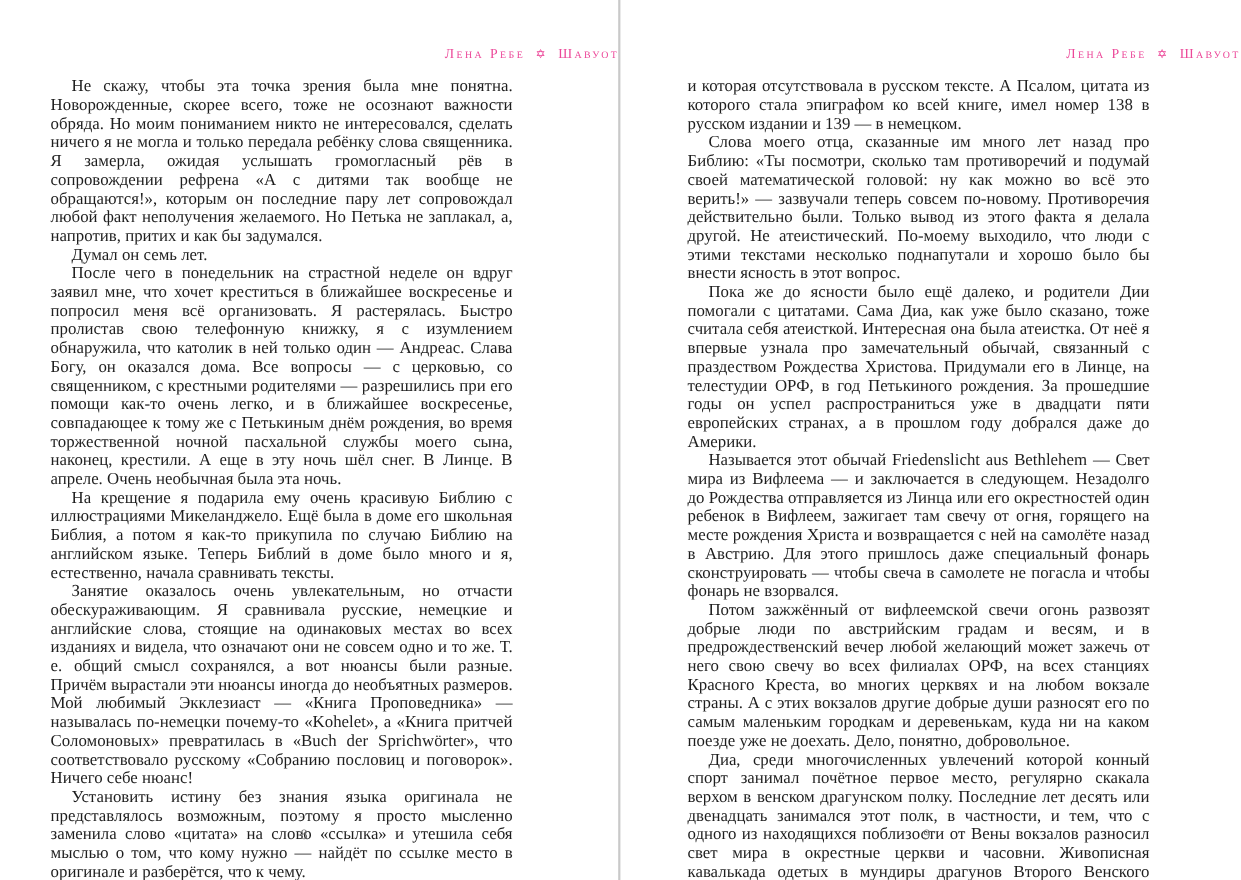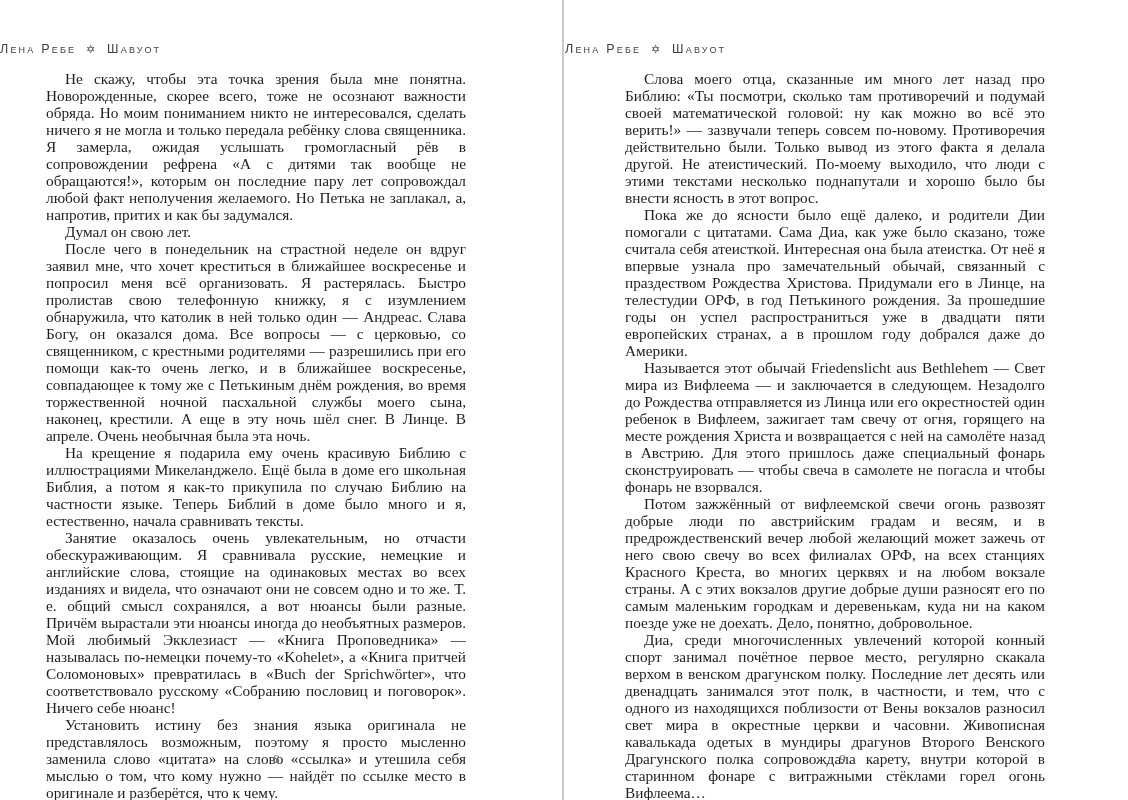--- a/index.html
+++ b/index.html
@@ -1,21 +1,21 @@
 <!DOCTYPE html>
 <html><head>
 <meta charset="utf-8">
 <style>
   html, body { margin:0; padding:0; background:#fff; }
   body { width:1128px; height:800px; position:relative; overflow:hidden; font-family:"DejaVu Serif", serif; color:#1e1e1e; }
   .page { position:absolute; top:0; height:800px; width:563px; background:#fff; }
   .page.left { left:0; }
   .page.right { left:565px; }
   .gutter { position:absolute; left:562px; top:0; width:2px; height:800px; background:#c9c9c9; }
-  .running-head { position:absolute; top:42px; left:0; right:0; text-align:left; font-family:Liberation Sans, sans-serif; font-size:12.5px; letter-spacing:2.2px; color:#404040; font-variant:small-caps; }
+  .running-head { position:absolute; top:42px; left:0; right:0; text-align:right; font-family:Liberation Serif, serif; font-size:12.5px; letter-spacing:2.2px; color:#ec4899; font-variant:small-caps; }
   .running-head .star { font-size:11px; margin:0 4px; }
   .text { position:absolute; top:70px; font-family:"Liberation Serif", serif; font-size:15.3px; line-height:17px; text-align:justify; }
   .page.left .text { left:46px; width:420px; }
   .page.right .text { left:60px; width:420px; }
   .text p { margin:0; text-indent:19px; }
   .text p.noindent { text-indent:0; }
   .text p:after { content:""; }
   .folio { position:absolute; top:751px; left:0; right:0; text-align:center; font-family:"Liberation Serif", serif; font-size:13px; color:#6f6f6f; }
   .page.left .folio { padding-left:-10px; left:-10px; }
   .page.right .folio { left:-8px; }
@@ -24,39 +24,40 @@
 <body>
 
 <div class="page left">
   <div class="running-head">
     <span>Лена Ребе</span>
     <span class="star">✡</span>
     <span>Шавуот</span>
   </div>
   <div class="text">
     <p>Не скажу, чтобы эта точка зрения была мне понятна. Новорожденные, скорее всего, тоже не осознают важности обряда. Но моим пониманием никто не интересовался, сделать ничего я не могла и только передала ребёнку слова священника. Я замерла, ожидая услышать громогласный рёв в сопровождении рефрена «А с дитями так вообще не обращаются!», которым он последние пару лет сопровождал любой факт неполучения желаемого. Но Петька не заплакал, а, напротив, притих и как бы задумался.</p>
-    <p>Думал он свою лет.</p>
+    <p>Думал он семь лет.</p>
     <p>После чего в понедельник на страстной неделе он вдруг заявил мне, что хочет креститься в ближайшее воскресенье и попросил меня всё организовать. Я растерялась. Быстро пролистав свою телефонную книжку, я с изумлением обнаружила, что католик в ней только один — Андреас. Слава Богу, он оказался дома. Все вопросы — с церковью, со священником, с крестными родителями — разрешились при его помощи как-то очень легко, и в ближайшее воскресенье, совпадающее к тому же с Петькиным днём рождения, во время торжественной ночной пасхальной службы моего сына, наконец, крестили. А еще в эту ночь шёл снег. В Линце. В апреле. Очень необычная была эта ночь.</p>
-    <p>На крещение я подарила ему очень красивую Библию с иллюстрациями Микеланджело. Ещё была в доме его школьная Библия, а потом я как-то прикупила по случаю Библию на частности языке. Теперь Библий в доме было много и я, естественно, начала сравнивать тексты.</p>
+    <p>На крещение я подарила ему очень красивую Библию с иллюстрациями Микеланджело. Ещё была в доме его школьная Библия, а потом я как-то прикупила по случаю Библию на английском языке. Теперь Библий в доме было много и я, естественно, начала сравнивать тексты.</p>
     <p>Занятие оказалось очень увлекательным, но отчасти обескураживающим. Я сравнивала русские, немецкие и английские слова, стоящие на одинаковых местах во всех изданиях и видела, что означают они не совсем одно и то же. Т. е. общий смысл сохранялся, а вот нюансы были разные. Причём вырастали эти нюансы иногда до необъятных размеров. Мой любимый Экклезиаст — «Книга Проповедника» — называлась по-немецки почему-то «Kohelet», а «Книга притчей Соломоновых» превратилась в «Buch der Sprichwörter», что соответствовало русскому «Собранию пословиц и поговорок». Ничего себе нюанс!</p>
     <p>Установить истину без знания языка оригинала не представлялось возможным, поэтому я просто мысленно заменила слово «цитата» на слово «ссылка» и утешила себя мыслью о том, что кому нужно — найдёт по ссылке место в оригинале и разберётся, что к чему.</p>
 
   </div>
   <div class="folio">8</div>
 </div>
 
 <div class="gutter"></div>
 
 <div class="page right">
   <div class="running-head">
     <span>Лена Ребе</span>
     <span class="star">✡</span>
     <span>Шавуот</span>
   </div>
   <div class="text">
+    <p class="noindent">и которая отсутствовала в русском тексте. А Псалом, цитата из которого стала эпиграфом ко всей книге, имел номер 138 в русском издании и 139 — в немецком.</p>
     <p>Слова моего отца, сказанные им много лет назад про Библию: «Ты посмотри, сколько там противоречий и подумай своей математической головой: ну как можно во всё это верить!» — зазвучали теперь совсем по-новому. Противоречия действительно были. Только вывод из этого факта я делала другой. Не атеистический. По-моему выходило, что люди с этими текстами несколько поднапутали и хорошо было бы внести ясность в этот вопрос.</p>
     <p>Пока же до ясности было ещё далеко, и родители Дии помогали с цитатами. Сама Диа, как уже было сказано, тоже считала себя атеисткой. Интересная она была атеистка. От неё я впервые узнала про замечательный обычай, связанный с праздеством Рождества Христова. Придумали его в Линце, на телестудии ОРФ, в год Петькиного рождения. За прошедшие годы он успел распространиться уже в двадцати пяти европейских странах, а в прошлом году добрался даже до Америки.</p>
     <p>Называется этот обычай Friedenslicht aus Bethlehem — Свет мира из Вифлеема — и заключается в следующем. Незадолго до Рождества отправляется из Линца или его окрестностей один ребенок в Вифлеем, зажигает там свечу от огня, горящего на месте рождения Христа и возвращается с ней на самолёте назад в Австрию. Для этого пришлось даже специальный фонарь сконструировать — чтобы свеча в самолете не погасла и чтобы фонарь не взорвался.</p>
     <p>Потом зажжённый от вифлеемской свечи огонь развозят добрые люди по австрийским градам и весям, и в предрождественский вечер любой желающий может зажечь от него свою свечу во всех филиалах ОРФ, на всех станциях Красного Креста, во многих церквях и на любом вокзале страны. А с этих вокзалов другие добрые души разносят его по самым маленьким городкам и деревенькам, куда ни на каком поезде уже не доехать. Дело, понятно, добровольное.</p>
     <p>Диа, среди многочисленных увлечений которой конный спорт занимал почётное первое место, регулярно скакала верхом в венском драгунском полку. Последние лет десять или двенадцать занимался этот полк, в частности, и тем, что с одного из находящихся поблизости от Вены вокзалов разносил свет мира в окрестные церкви и часовни. Живописная кавалькада одетых в мундиры драгунов Второго Венского Драгунского полка сопровождала карету, внутри которой в старинном фонаре с витражными стёклами горел огонь Вифлеема…</p>
 
   </div>
   <div class="folio">9</div>
 </div>
 

